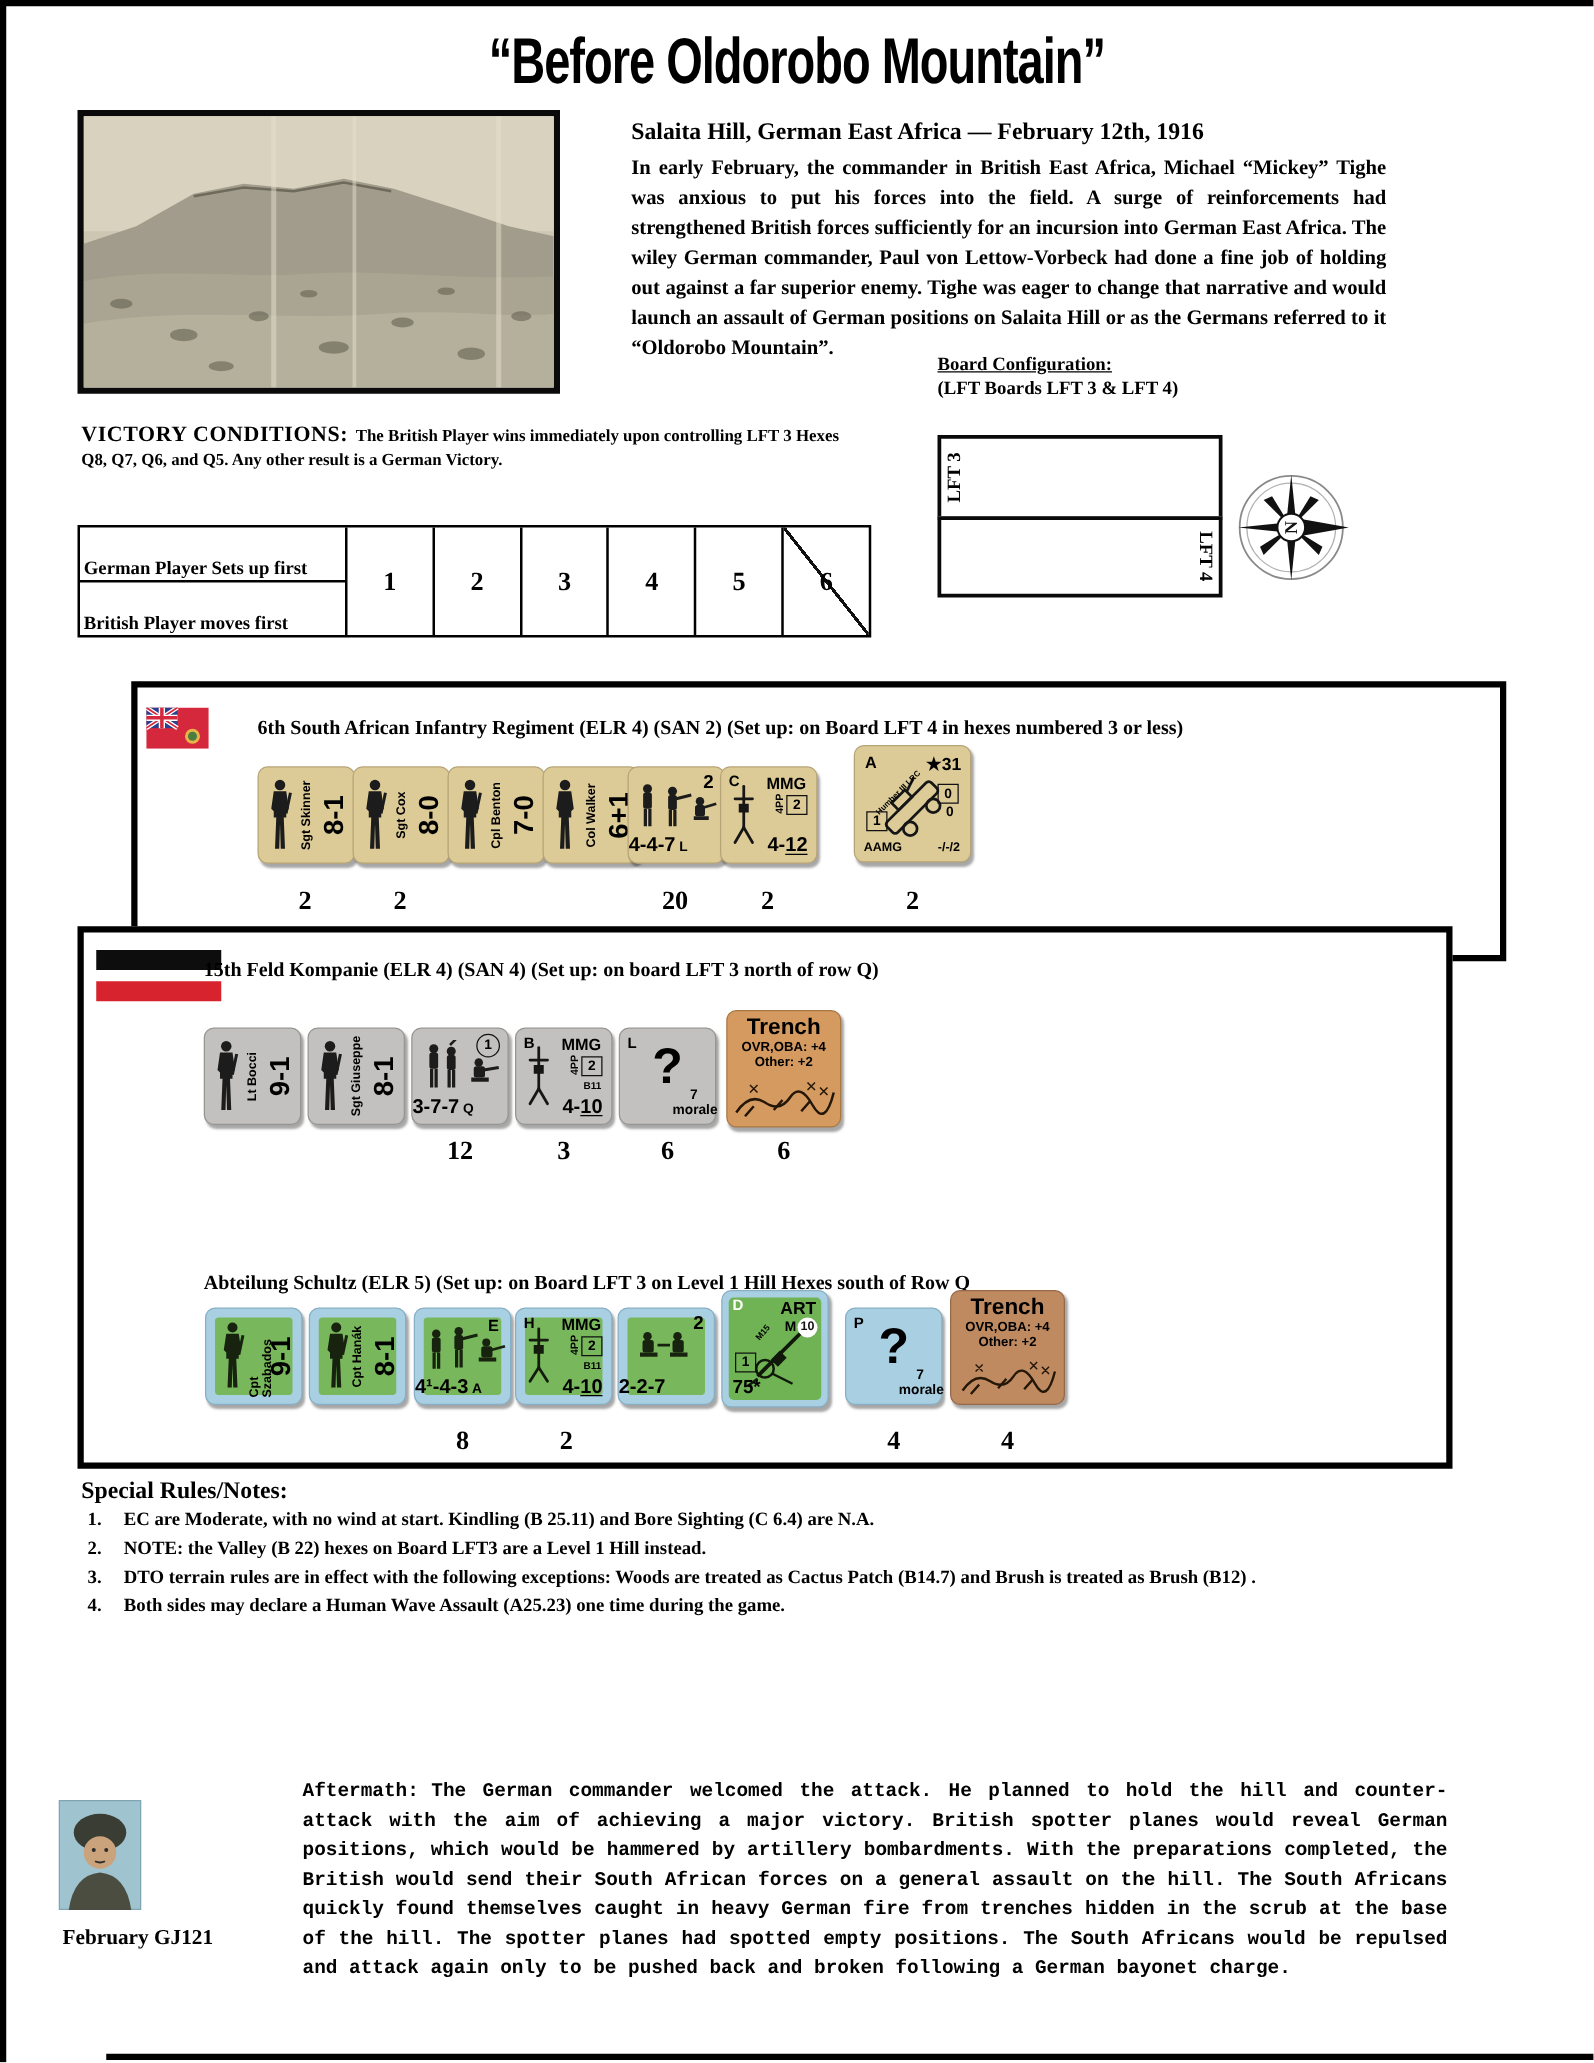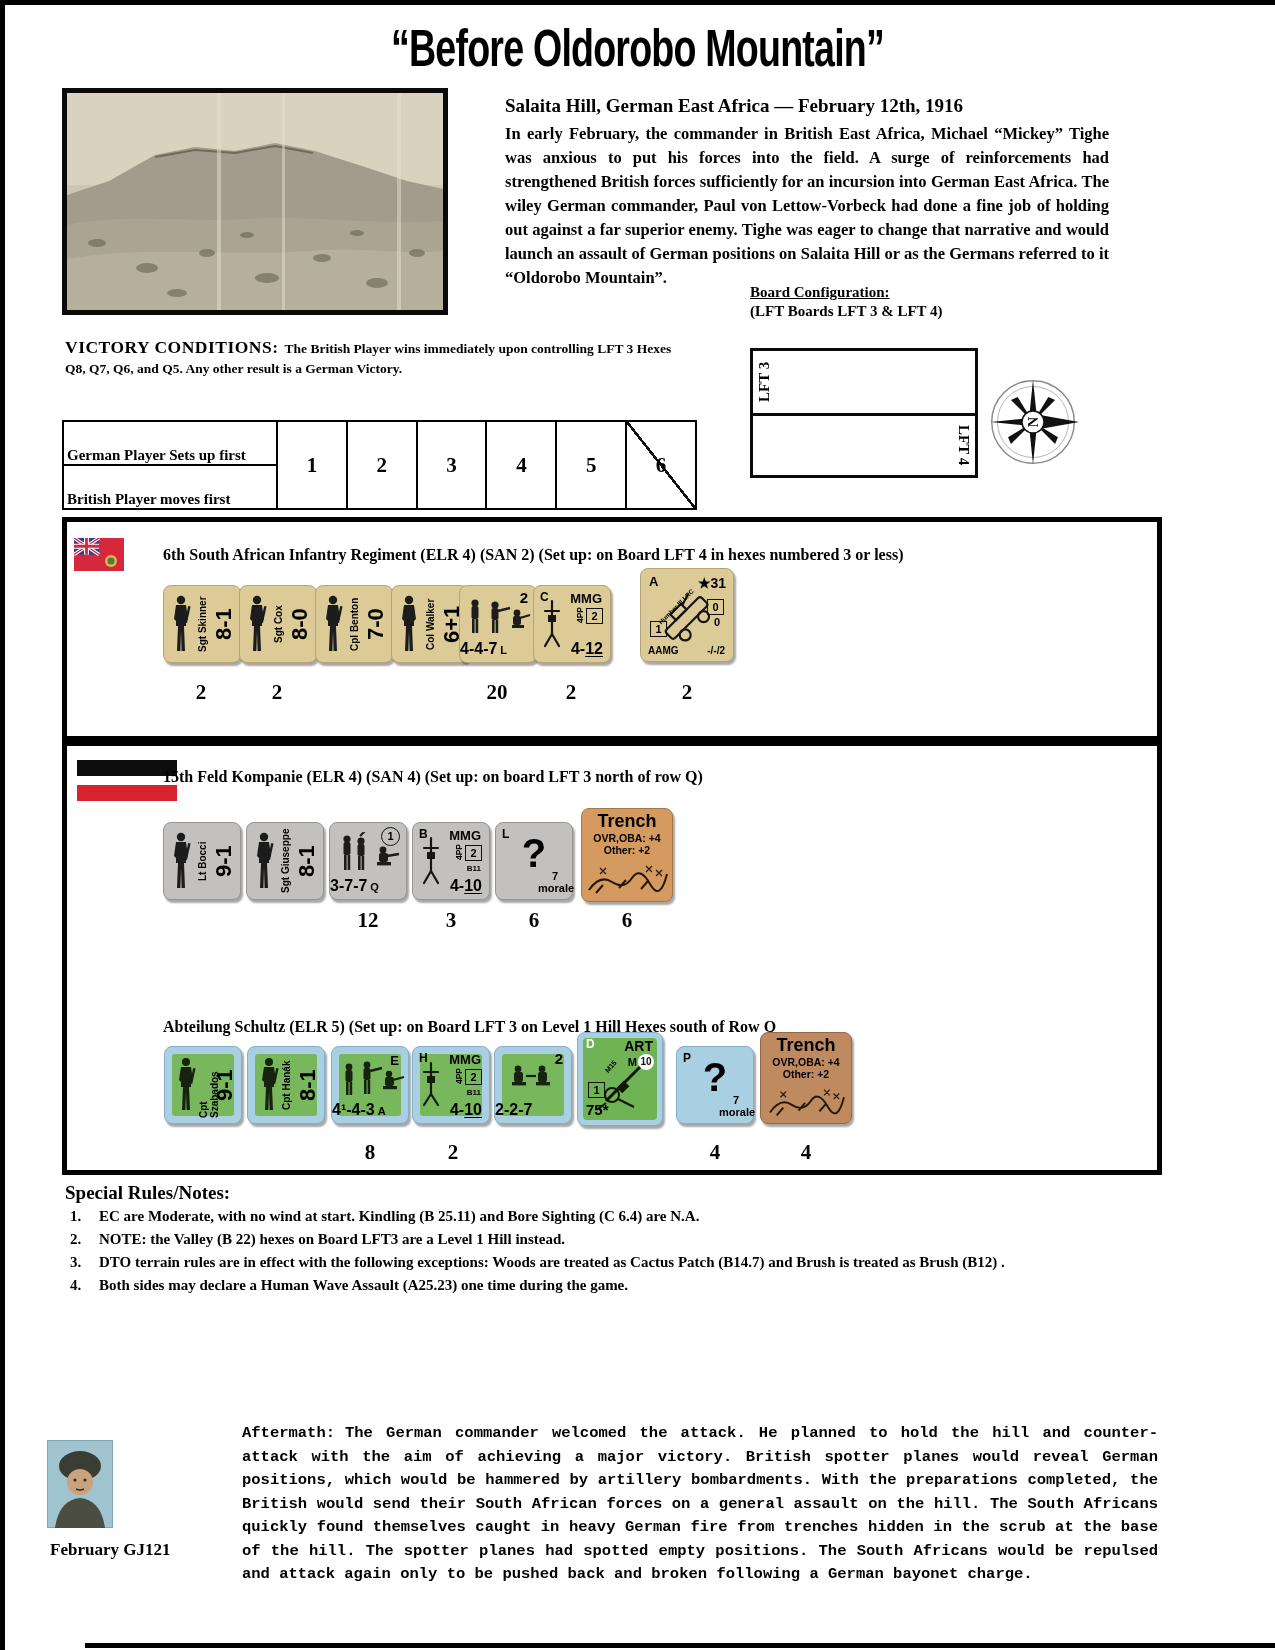--- a/index.html
+++ b/index.html
@@ -46,21 +46,21 @@
   .tt-left{width:214px;border-right:2px solid #000;display:flex;flex-direction:column;box-sizing:border-box;}
   .tt-l1,.tt-l2{flex:1;display:flex;align-items:flex-end;padding:0 2px 1px 3px;font-size:15px;line-height:16px;margin-top:12px;}
   .tt-l1{border-bottom:2px solid #000;}
   .tt-cell{flex:1;border-right:2px solid #000;display:flex;align-items:center;justify-content:center;
            font-size:21px;}
   .tt-cell:last-child{border-right:none;}
   .tt-slash{background-image:linear-gradient(to top right,transparent 48.8%,#111 48.8%,#111 51.2%,transparent 51.2%);}
 
   
   .secbox{position:absolute;left:62px;width:1090px;border:5px solid #000;background:#fff;box-sizing:content-box;}
-  .box1{top:517px;height:214px;}
+  .box1{top:545px;height:214px;margin-left:43px;}
   .box2{top:741px;height:424px;}
   .sec-h{position:absolute;font-size:16px;white-space:nowrap;}
 
   
   .ukflag{position:absolute;left:7px;top:16px;width:50px;height:33px;}
   .gflag{position:absolute;left:10px;top:14px;width:100px;}
   .gf-black{height:16px;background:#0d0d0d;}
   .gf-red{height:16px;background:#d6232e;margin-top:9px;}
 
   

